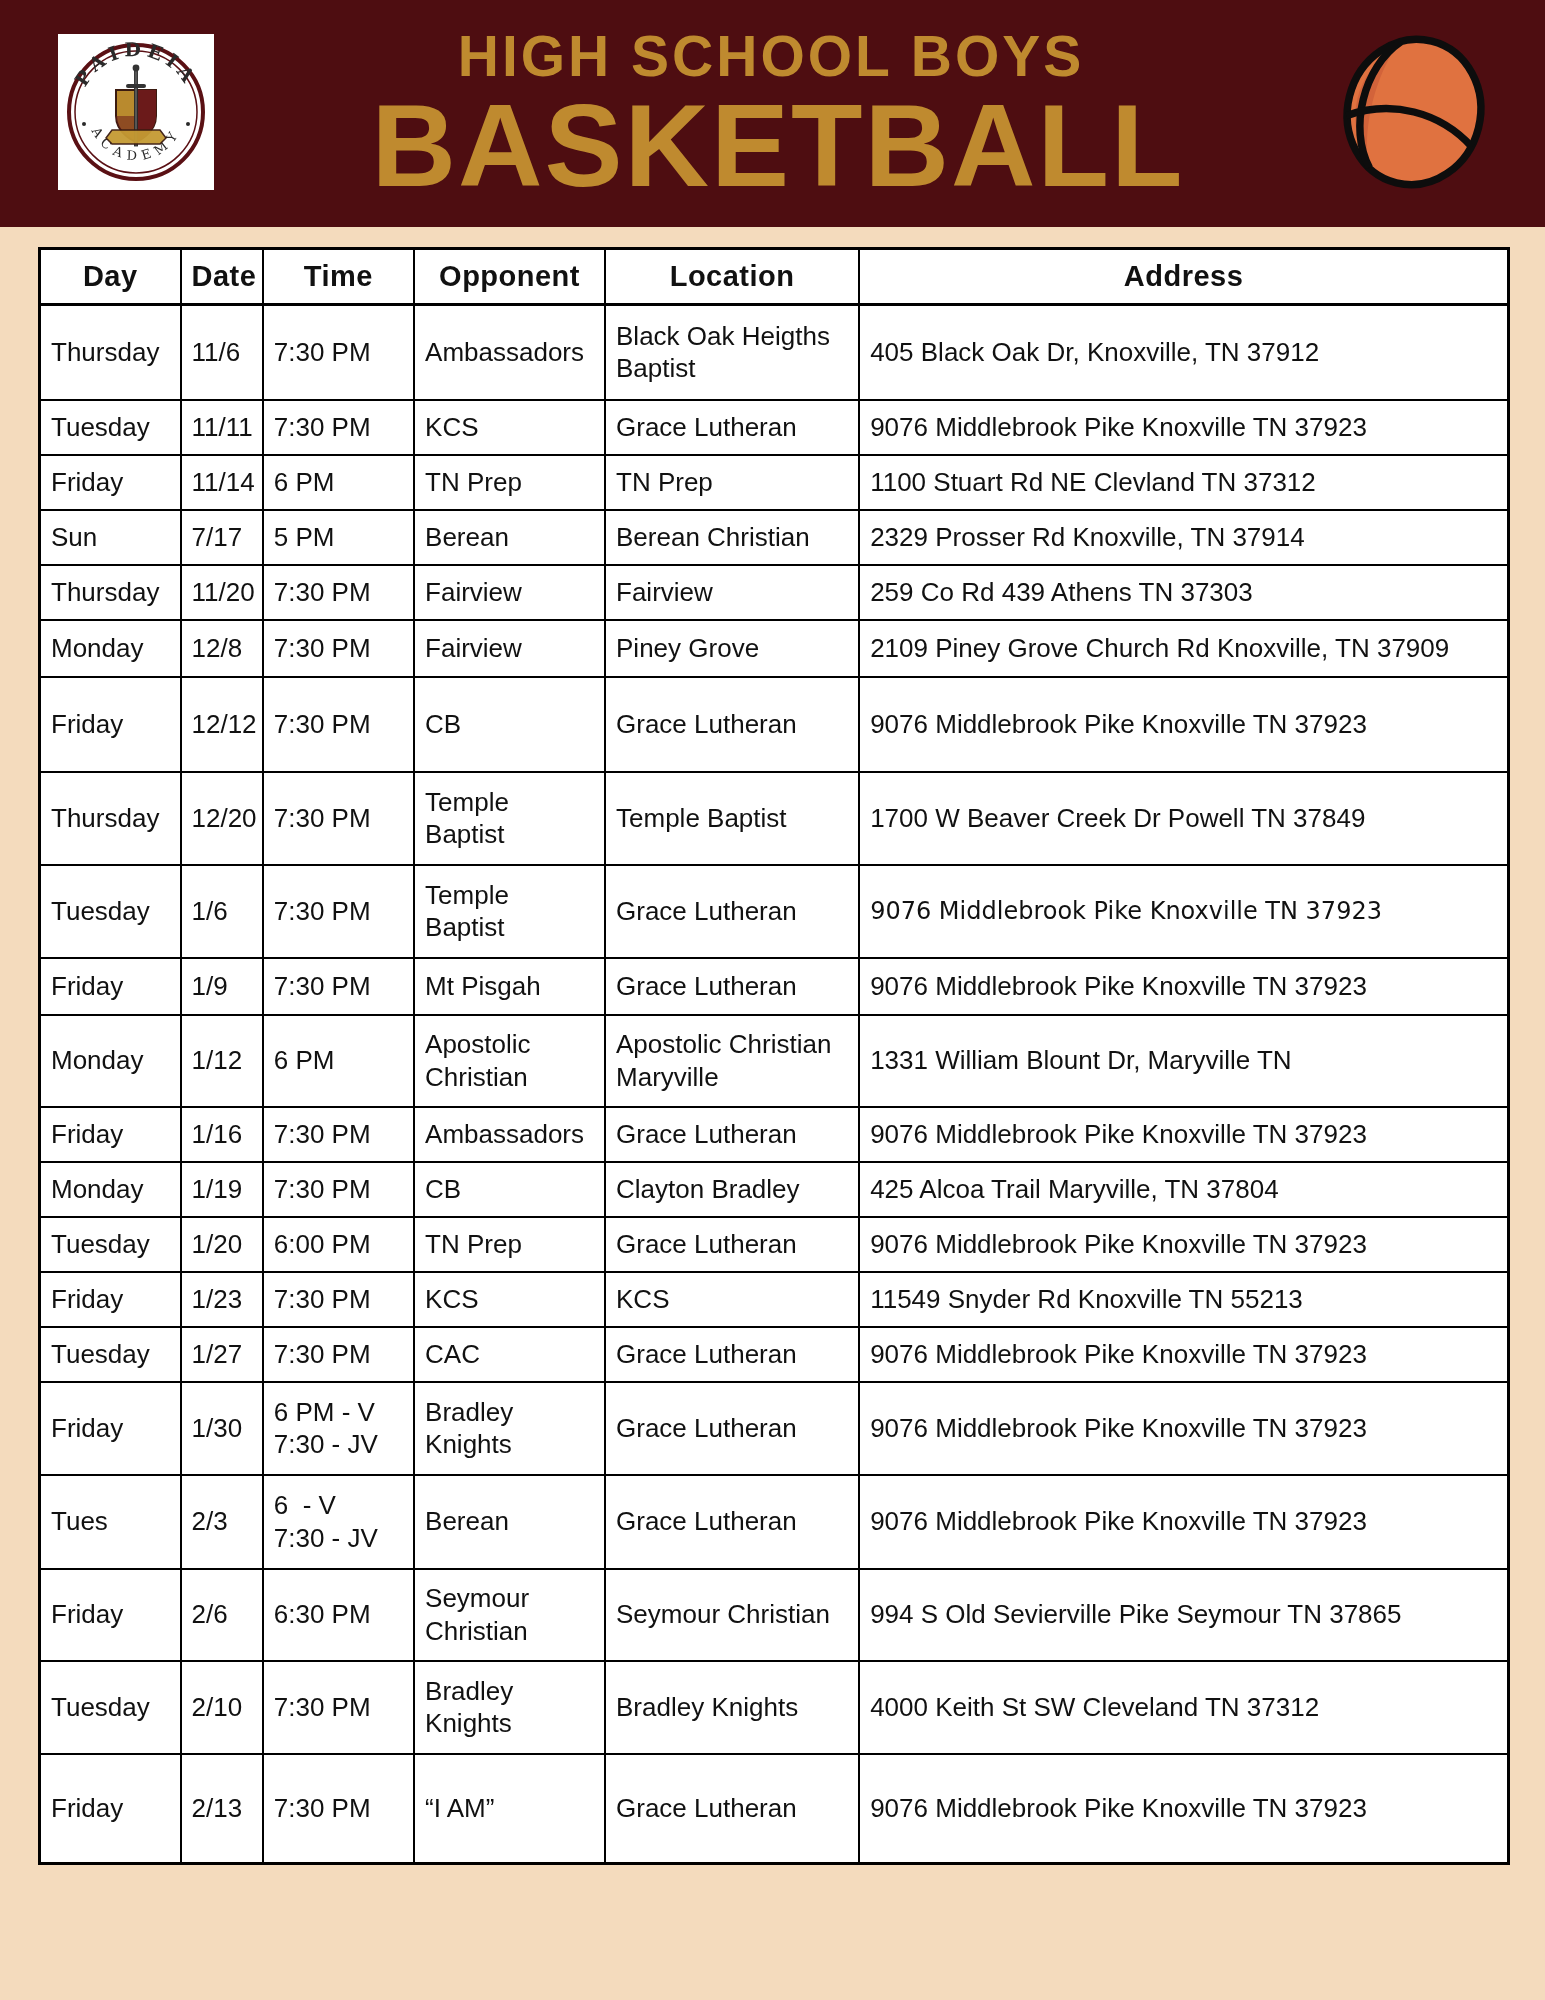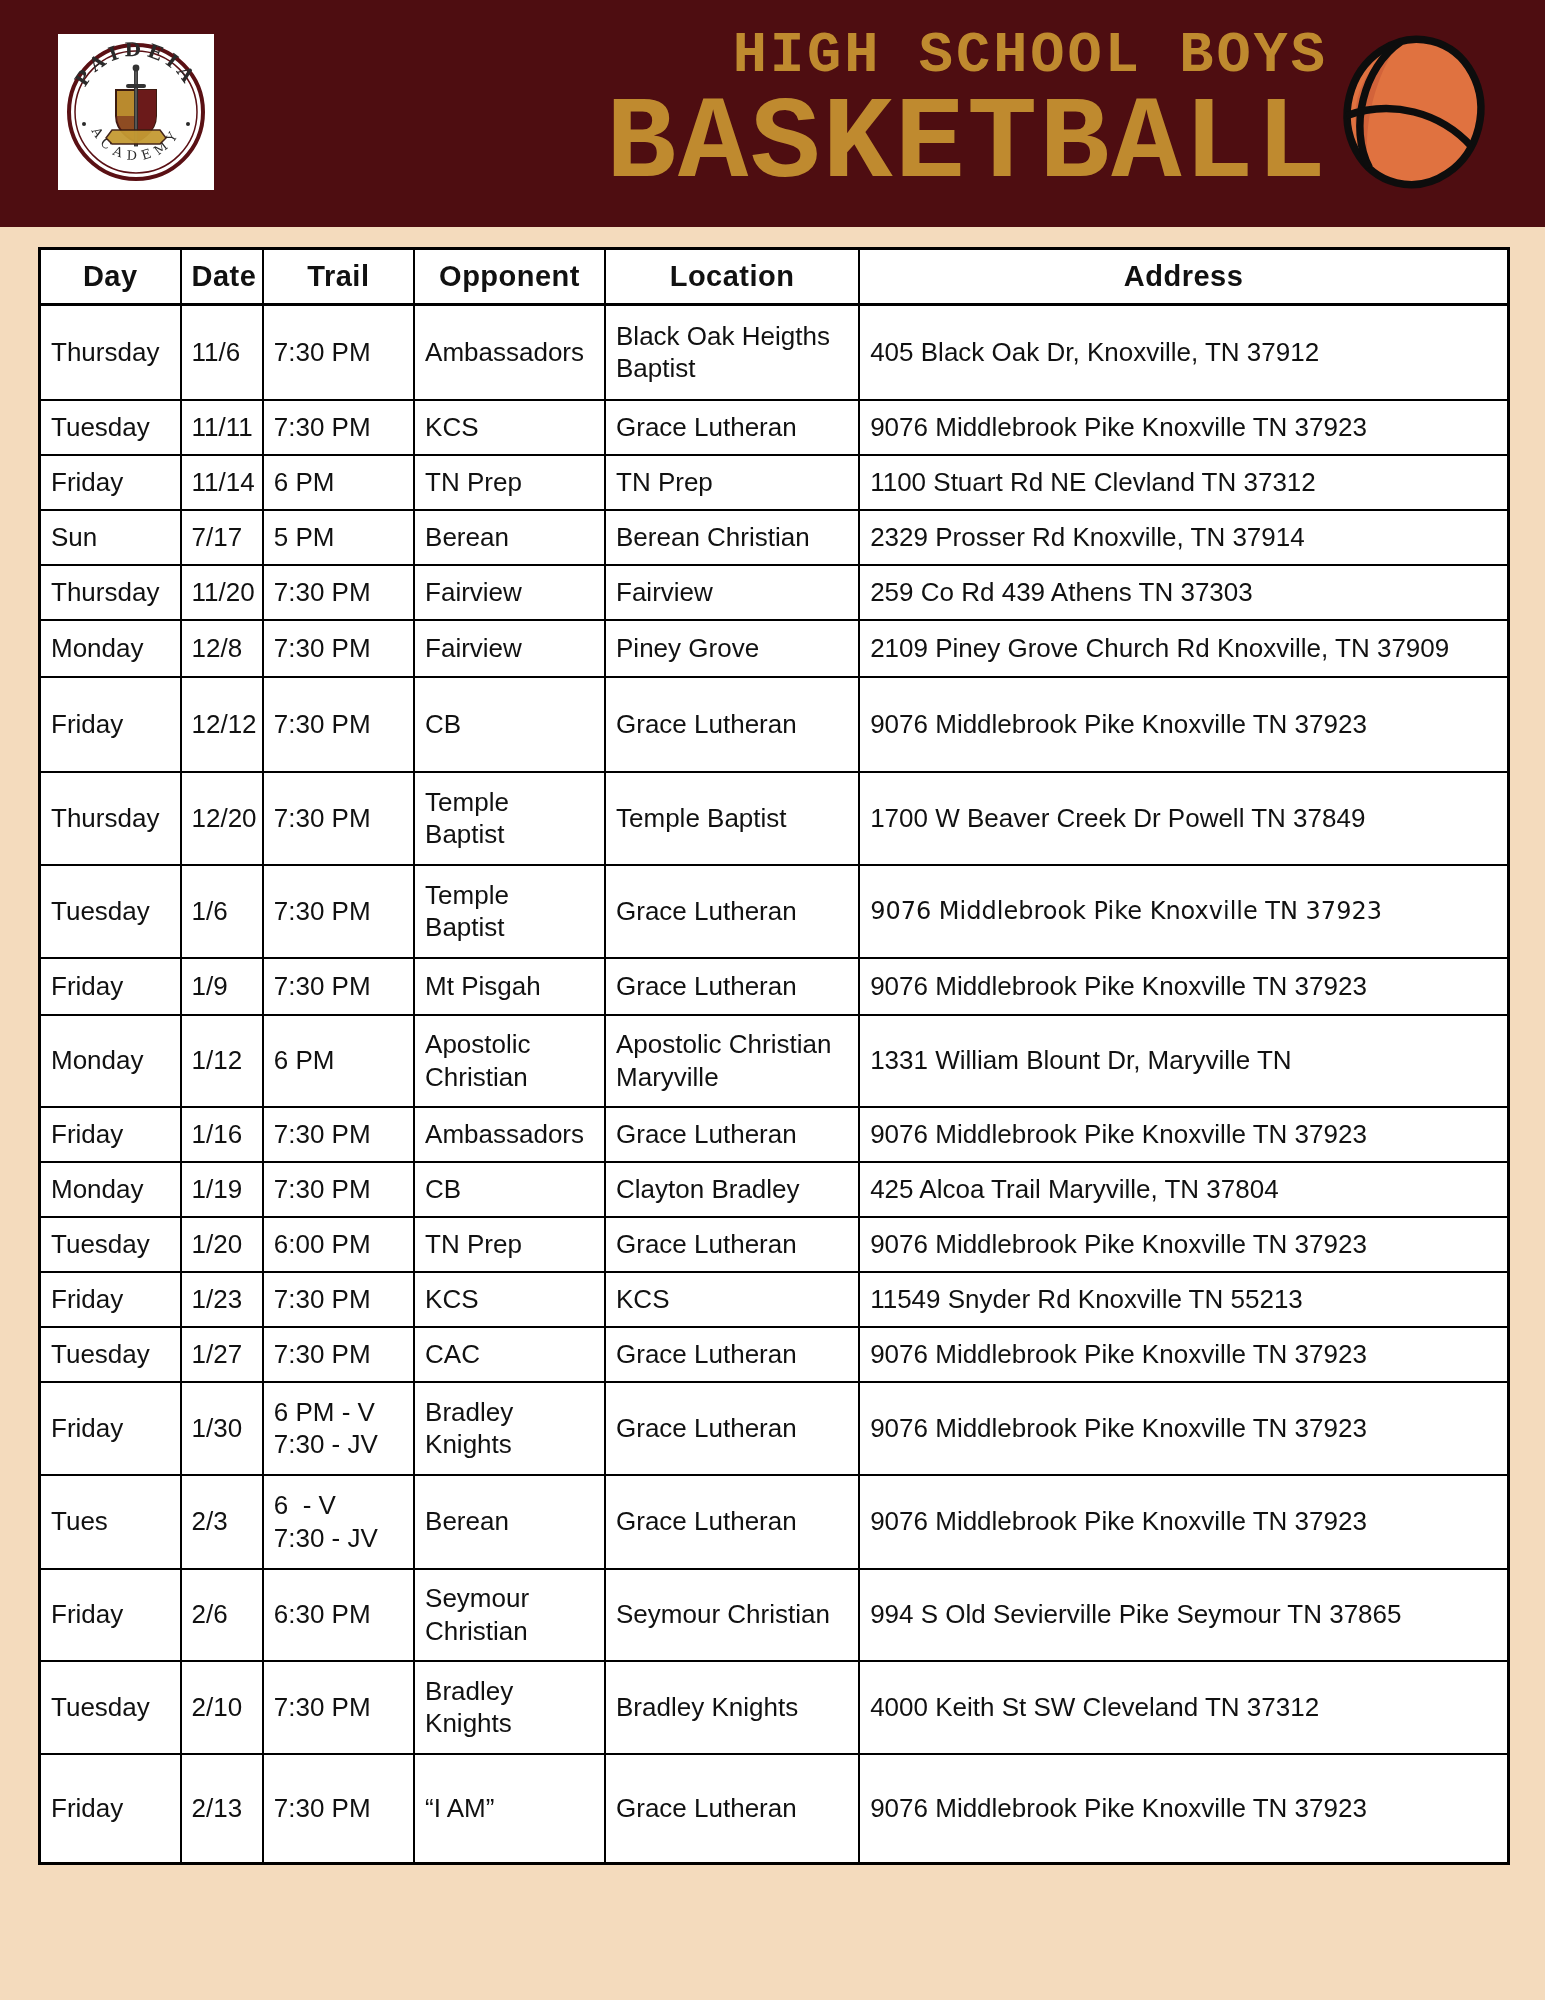--- a/index.html
+++ b/index.html
@@ -16,26 +16,25 @@
     height: 227px;
     background: #4e0d11;
     display: flex;
     align-items: center;
     padding: 0 45px 0 58px;
     box-sizing: border-box;
   }
   .logo-box { flex: 0 0 auto; }
   .title-block {
     flex: 1 1 auto;
-    text-align: right;
+    text-align: center;
     color: #bf8a2f;
     font-weight: bold;
     line-height: 1;
     margin-top: 4px;
-    font-family: Liberation Mono, monospace;
   }
   .title-line1 {
     font-size: 57px;
     letter-spacing: 3px;
     font-weight: bold;
   }
   .title-line2 {
     font-size: 117px;
     letter-spacing: 2px;
     font-weight: bold;
@@ -156,21 +155,21 @@
           <col style="width:5.6%">
           <col style="width:10.3%">
         <col style="width:13%">
           <col style="width:17.3%">
           <col style="width:44.2%">
       </colgroup>
       <thead>
         <tr id="header-row">
             <th>Day</th>
             <th>Date</th>
-            <th>Trail</th>
+            <th>Time</th>
             <th>Opponent</th>
             <th>Location</th>
             <th>Address</th>
           </tr>
       </thead>
       <tbody id="table-body">
           <tr>
             <td>Thursday</td>
             <td>11/6</td>
             <td>7:30 PM</td>

